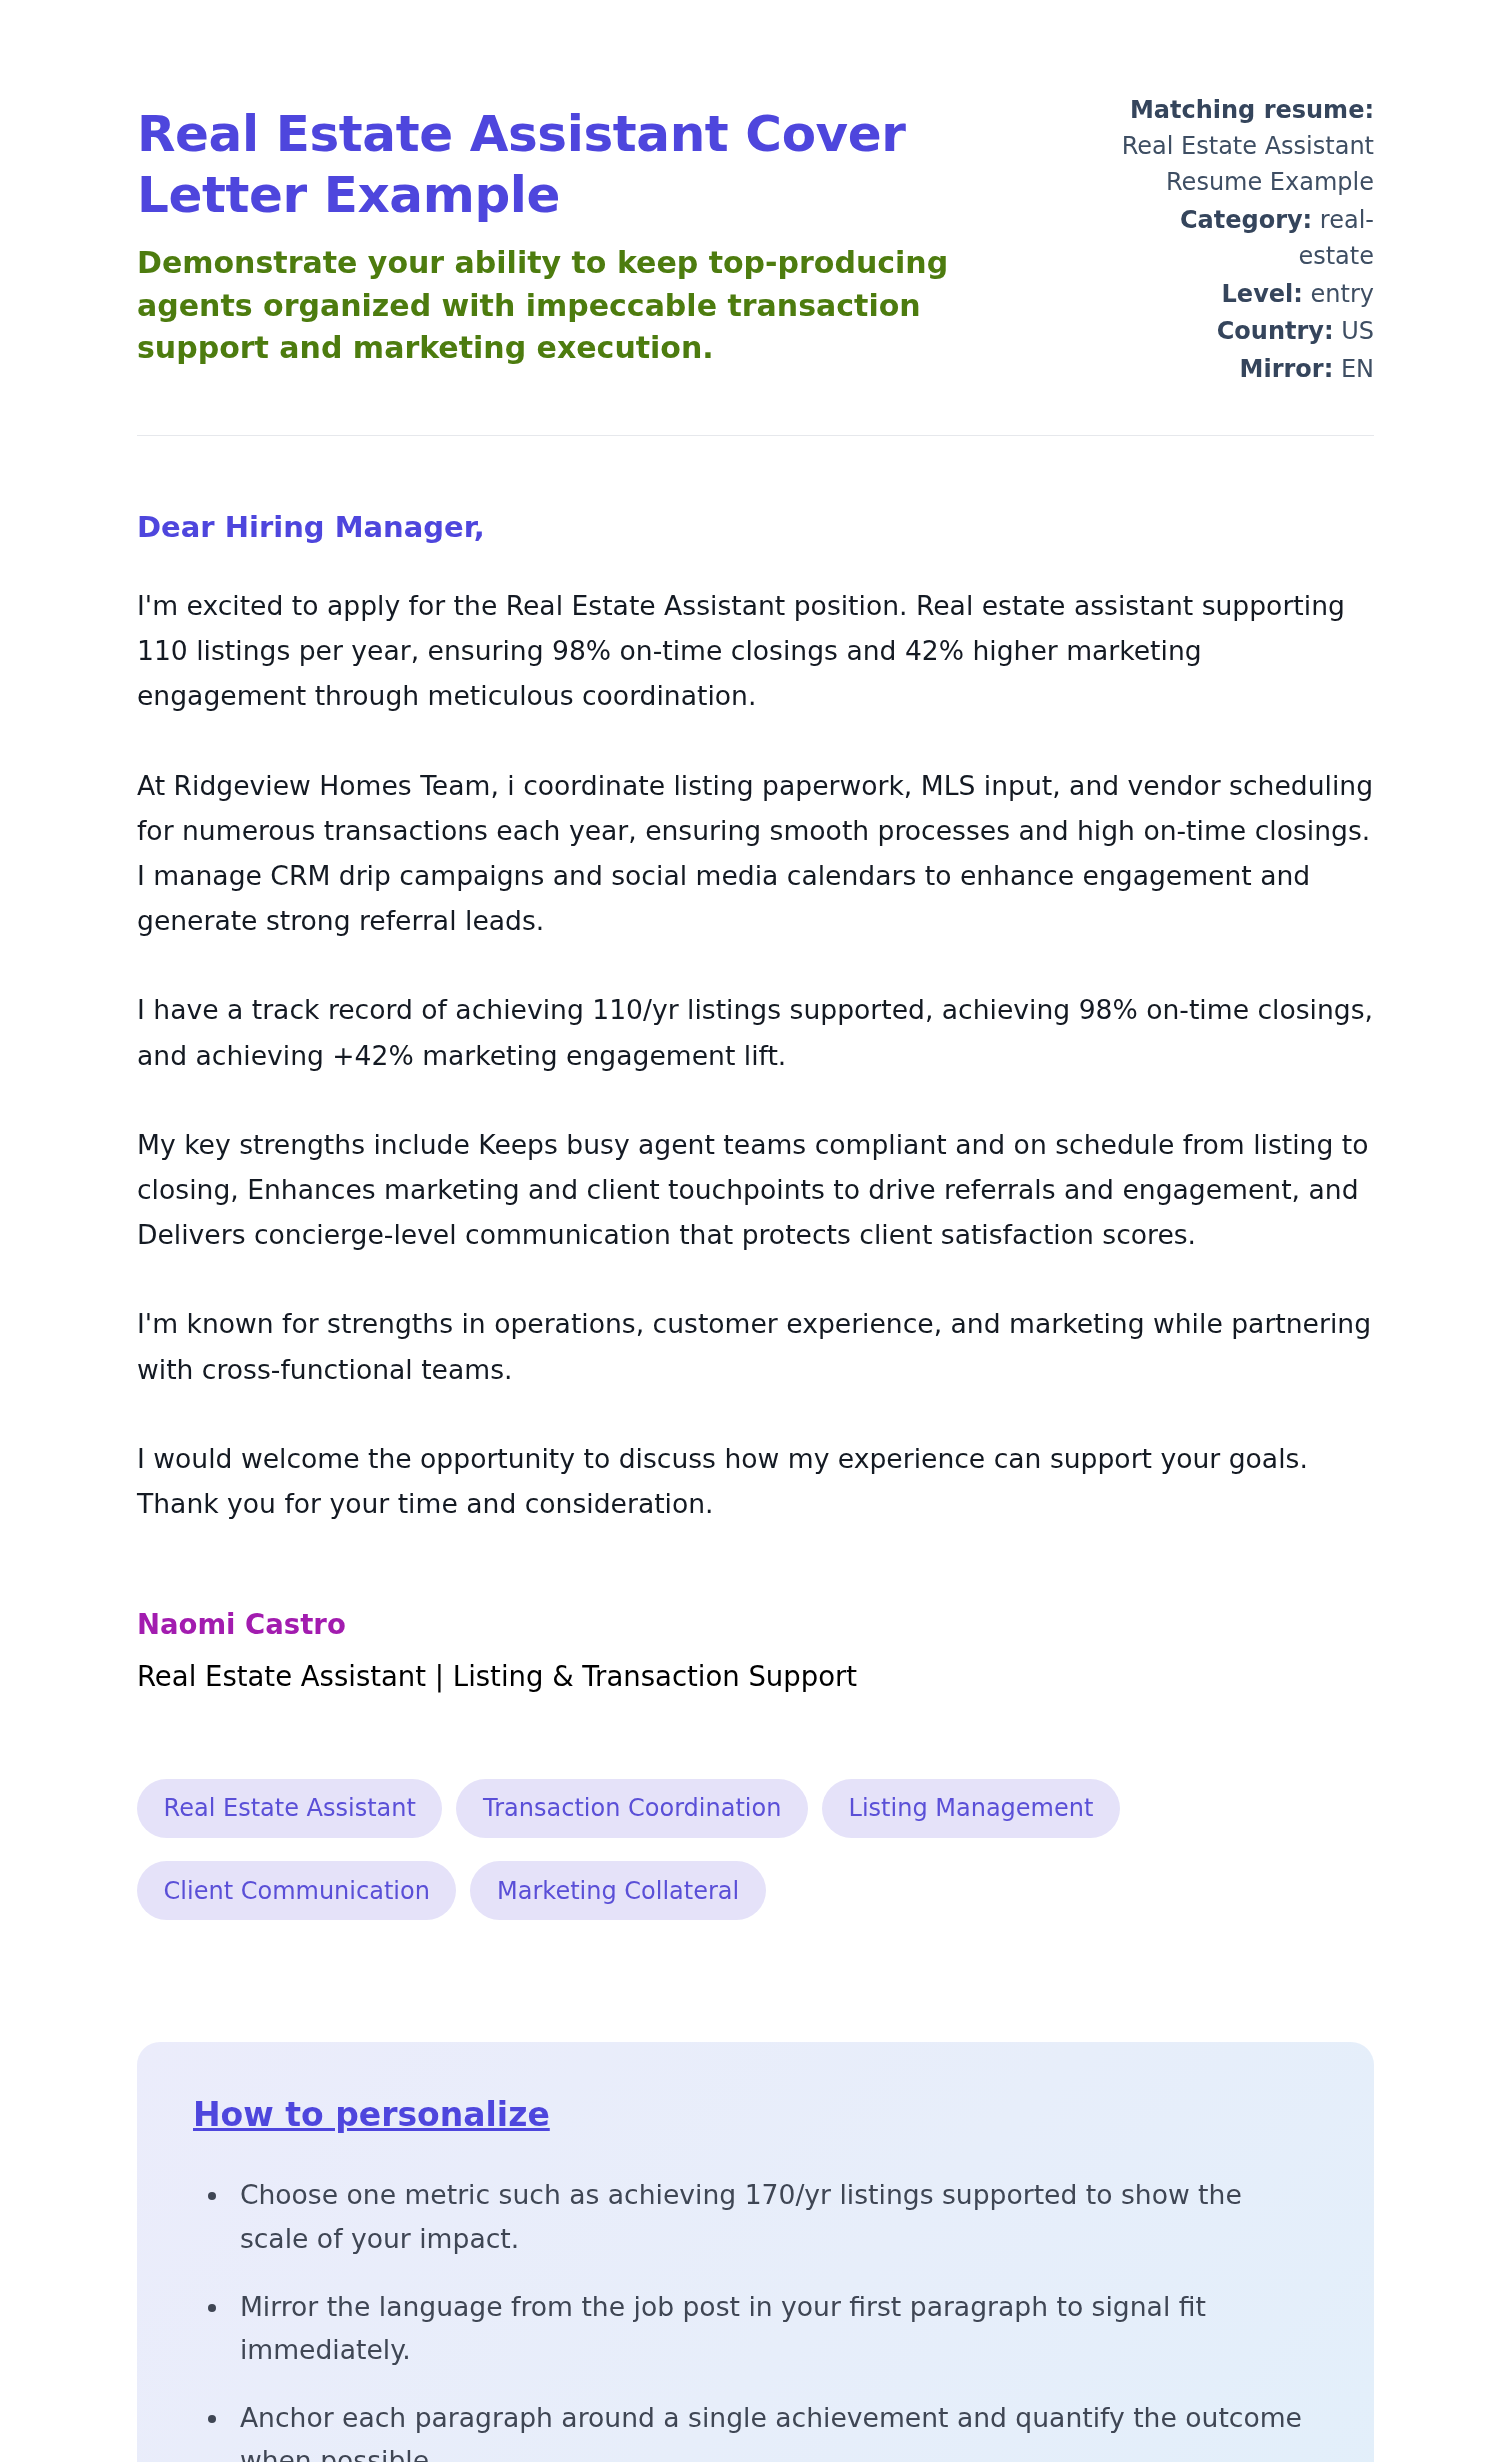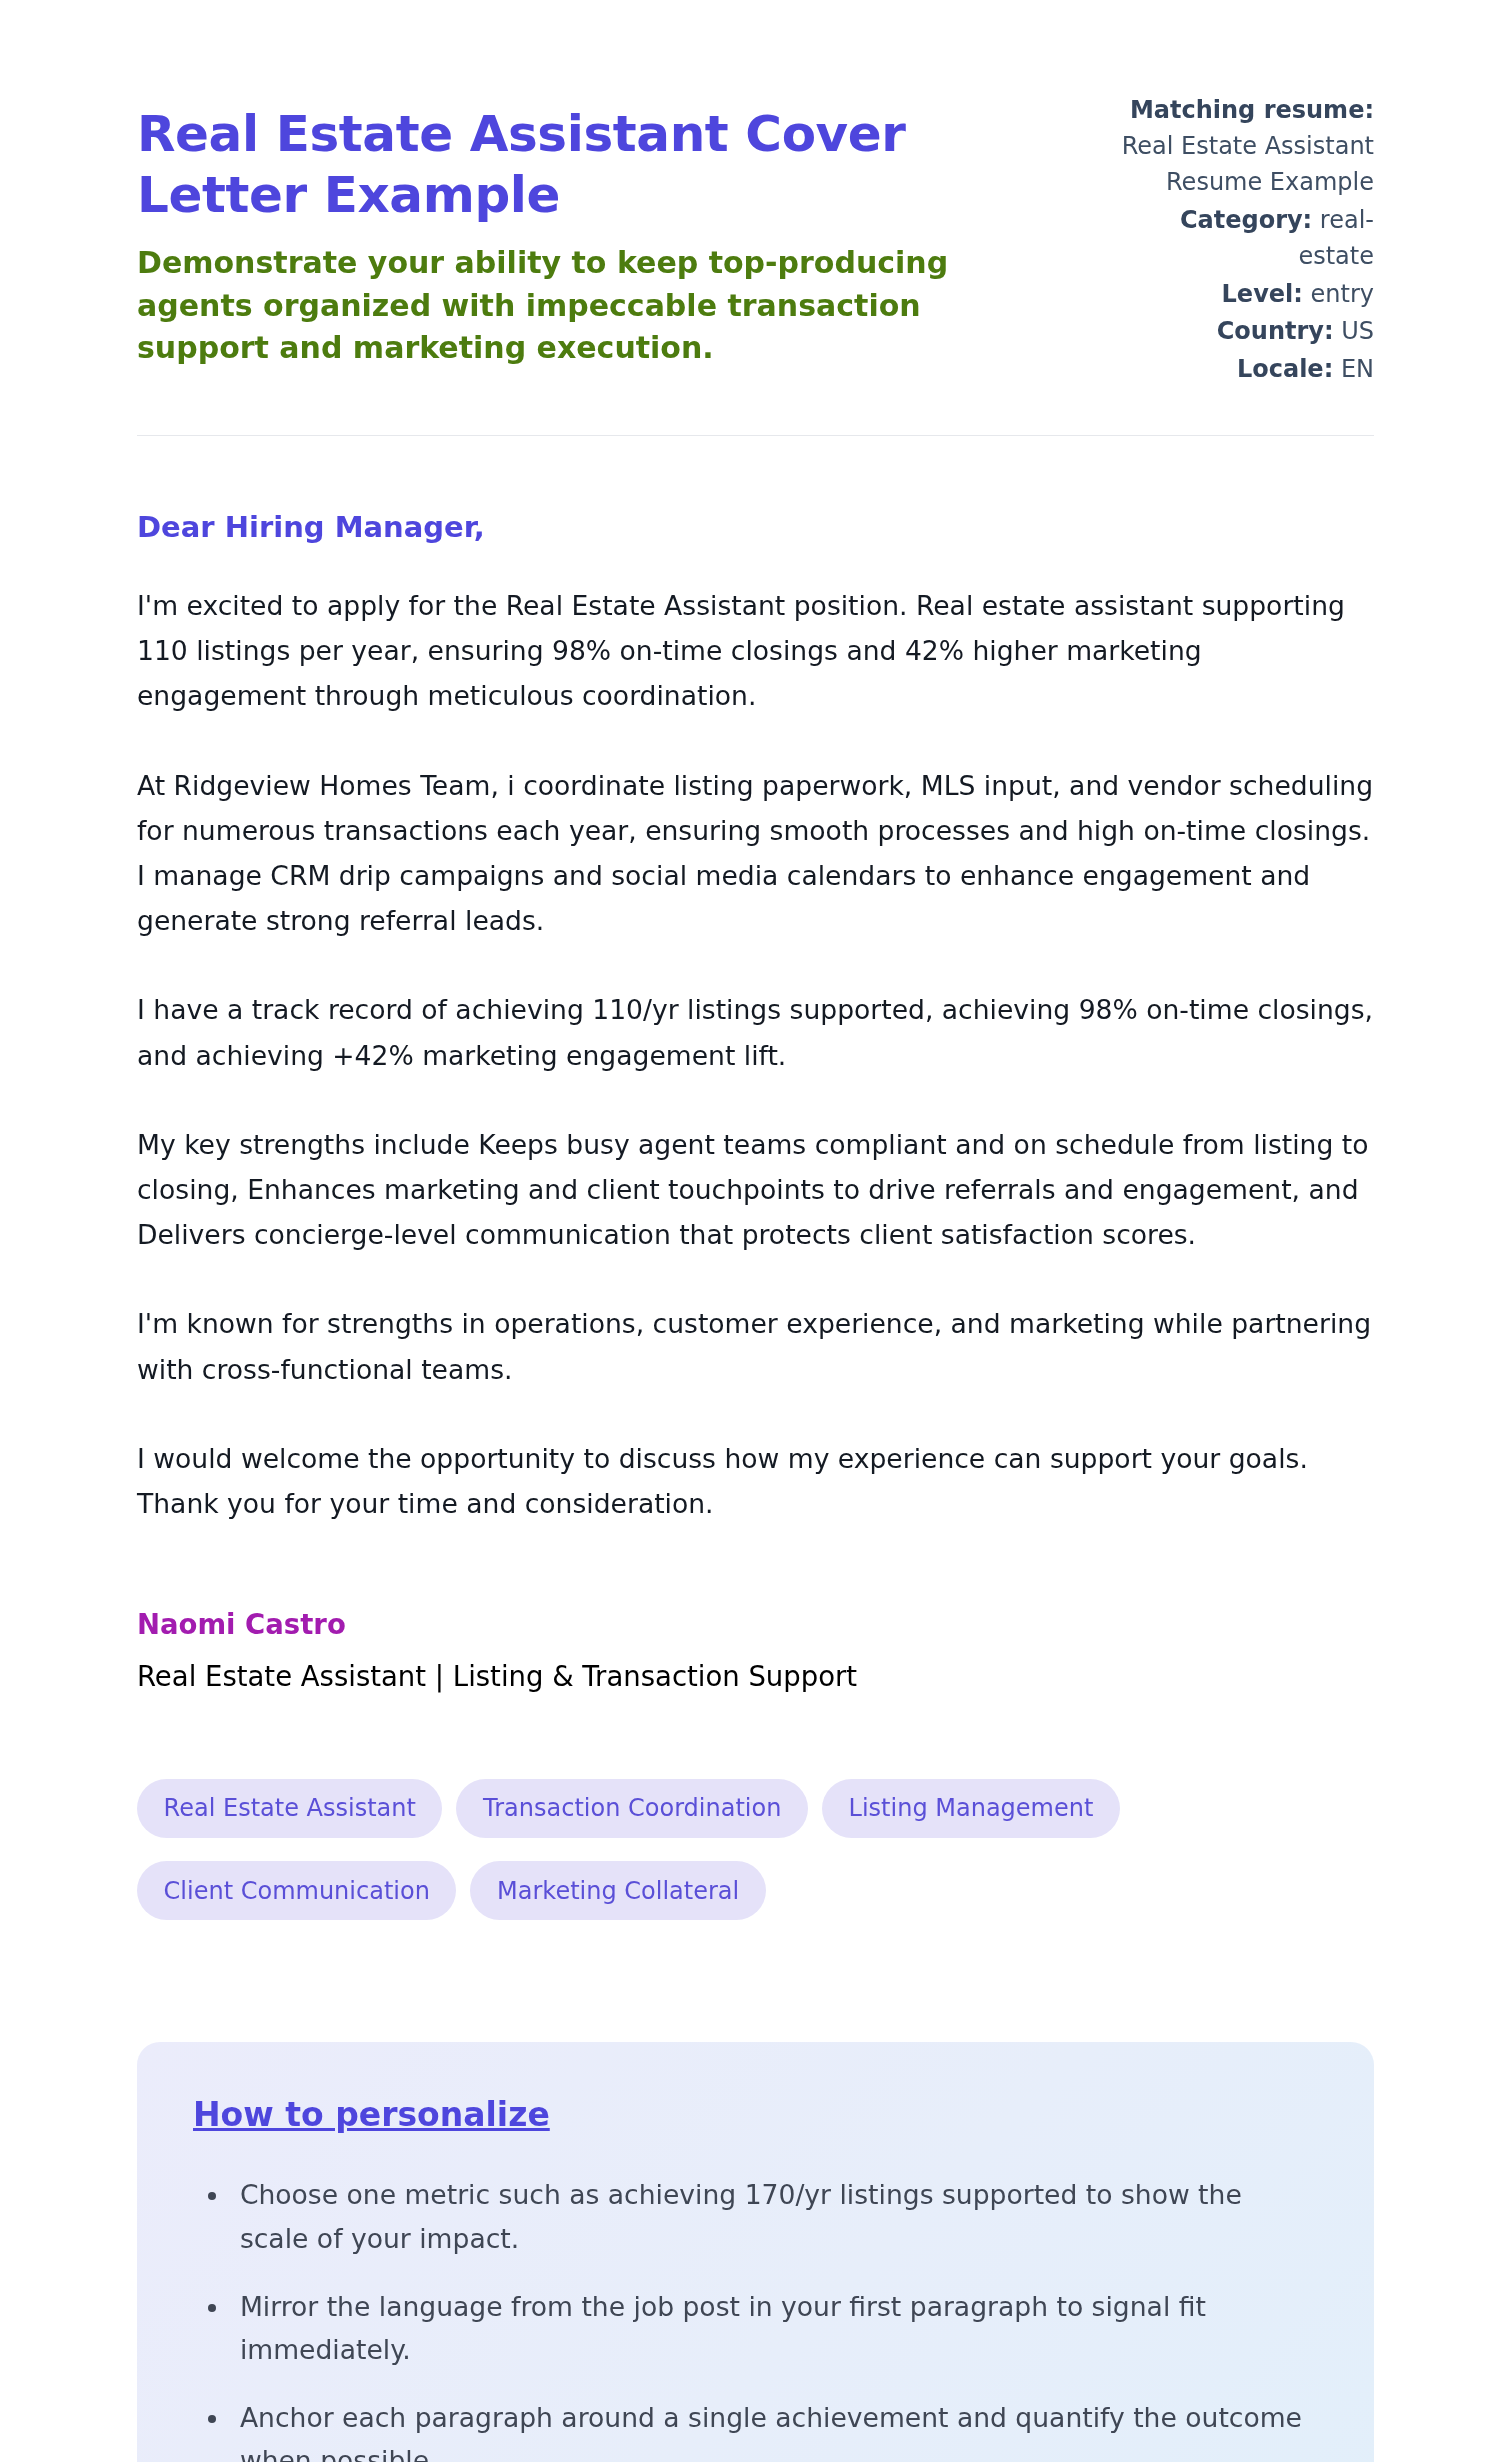--- a/index.html
+++ b/index.html
@@ -157,21 +157,21 @@
           <span class="meta-label">Level:</span>
           <span class="meta-value"> entry</span>
         </div>
 
         <div class="meta-row">
           <span class="meta-label">Country:</span>
           <span class="meta-value"> US</span>
         </div>
 
         <div class="meta-row">
-          <span class="meta-label">Locale:</span>
+          <span class="meta-label">Mirror:</span>
           <span class="meta-value"> EN</span>
         </div>
       </div>
   </div>
 
   <hr class="divider">
 
   <div class="salutation">Dear Hiring Manager,</div>
 
   <div class="paragraphs">

